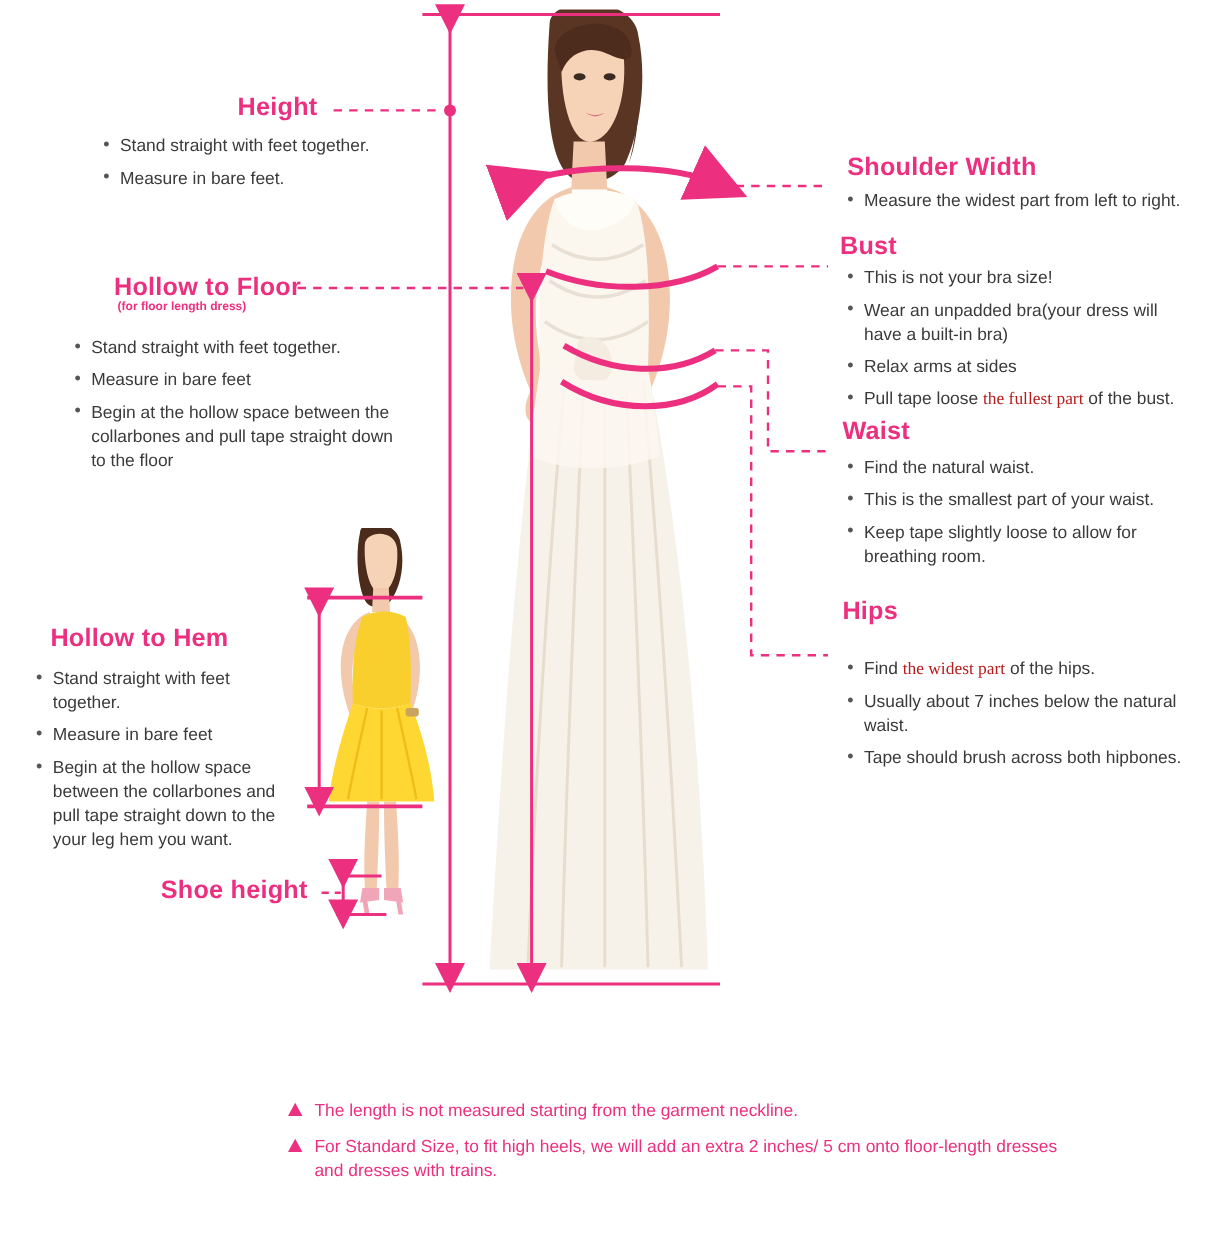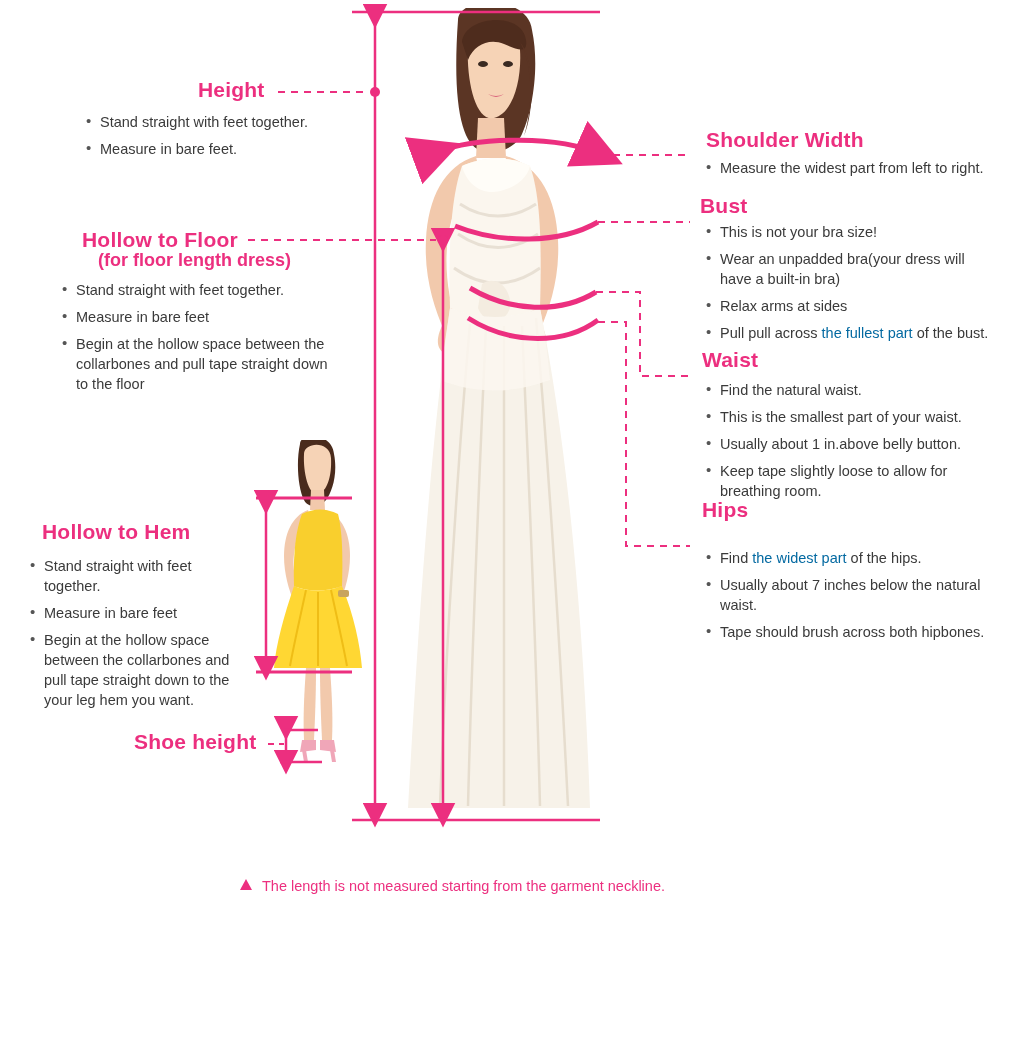--- a/index.html
+++ b/index.html
@@ -23,21 +23,21 @@
   .heading {
     color: #ec2f7f;
     font-weight: bold;
     font-size: 21px;
     letter-spacing: .2px;
     white-space: nowrap;
   }
   .subheading {
     color: #ec2f7f;
     font-weight: bold;
-    font-size: 18px;
+    font-size: 10px;
     white-space: nowrap;
   }
 
   
   ul.blist {
     margin: 12px;
     padding: 0 0 0 18px;
     list-style: none;
   }
   ul.blist li {
@@ -48,21 +48,21 @@
     margin-bottom: 7px;
   }
   ul.blist li::before {
     content: "•";
     position: absolute;
     left: -14px;
     top: -1px;
     color: #555;
     font-size: 15px;
   }
-  .pink-text { color: #0369a1; }
+  .pink-text { color: #b91c1c; font-family: Liberation Serif, serif; }
 
   
   .model-big {
     left: 400px;
     top: 8px;
     width: 245px;
     height: 810px;
   }
   .model-small {
     left: 258px;
@@ -84,21 +84,21 @@
   .note .tri {
     position: absolute;
     left: 0; top: 3px;
     width: 0; height: 0;
     border-left: 6px solid transparent;
     border-right: 6px solid transparent;
     border-bottom: 11px solid #ec2f7f;
   }
   .notes-wrap {
     left: 240px;
-    top: 876px;
+    top: 916px;
     width: 700px;
   }
 </style>
 </head>
 <body>
 
 <div id="page">
 
   <svg class="abs model-big" viewBox="0 0 245 810" xmlns="http://www.w3.org/2000/svg">
 
@@ -218,21 +218,21 @@
   </svg>
 
   <div class="abs heading" style="left:198px; top:78px;">Height</div>
   <div class="abs" style="left:70px; top:100px; width:300px;">
     <ul class="blist">
       <li>Stand straight with feet together.</li>
       <li>Measure in bare feet.</li>
     </ul>
   </div>
 
-  <div class="abs heading" style="left:82px; top:228px;">Hollow to Floor</div>
+  <div class="abs heading" style="left:95px; top:228px;">Hollow to Floor</div>
   <div class="abs subheading" style="left:98px; top:250px;">(for floor length dress)</div>
   <div class="abs" style="left:46px; top:268px; width:300px;">
     <ul class="blist">
       <li>Stand straight with feet together.</li>
       <li>Measure in bare feet</li>
       <li>Begin at the hollow space between the collarbones and pull tape straight down to the floor</li>
     </ul>
   </div>
 
   <div class="abs heading" style="left:42px; top:520px;">Hollow to Hem</div>
@@ -252,40 +252,40 @@
       <li>Measure the widest part from left to right.</li>
     </ul>
   </div>
 
   <div class="abs heading" style="left:700px; top:194px;">Bust</div>
   <div class="abs" style="left:690px; top:210px; width:320px;">
     <ul class="blist">
       <li>This is not your bra size!</li>
       <li>Wear an unpadded bra(your dress will have a built-in bra)</li>
       <li>Relax arms at sides</li>
-      <li><span>Pull pull across </span><span class="pink-text">the fullest part</span><span> of the bust.</span></li>
+      <li><span>Pull tape loose </span><span class="pink-text">the fullest part</span><span> of the bust.</span></li>
     </ul>
   </div>
 
   <div class="abs heading" style="left:702px; top:348px;">Waist</div>
   <div class="abs" style="left:690px; top:368px; width:312px;">
     <ul class="blist">
       <li>Find the natural waist.</li>
       <li>This is the smallest part of your waist.</li>
-      <li>Usually about 1 in.above belly button.</li>
       <li>Keep tape slightly loose to allow for breathing room.</li>
     </ul>
   </div>
 
   <div class="abs heading" style="left:702px; top:498px;">Hips</div>
   <div class="abs" style="left:690px; top:536px; width:320px;">
     <ul class="blist">
       <li><span>Find </span><span class="pink-text">the widest part</span><span> of the hips.</span></li>
       <li>Usually about 7 inches below the natural waist.</li>
       <li>Tape should brush across both hipbones.</li>
     </ul>
   </div>
 
   <div class="abs notes-wrap">
     <div class="note"><span class="tri"></span><span>The length is not measured starting from the garment neckline.</span></div>
+    <div class="note"><span class="tri"></span><span>For Standard Size, to fit high heels, we will add an extra 2 inches/ 5  cm onto floor-length dresses and dresses with trains.</span></div>
   </div>
 
 </div>
 
 </body></html>

